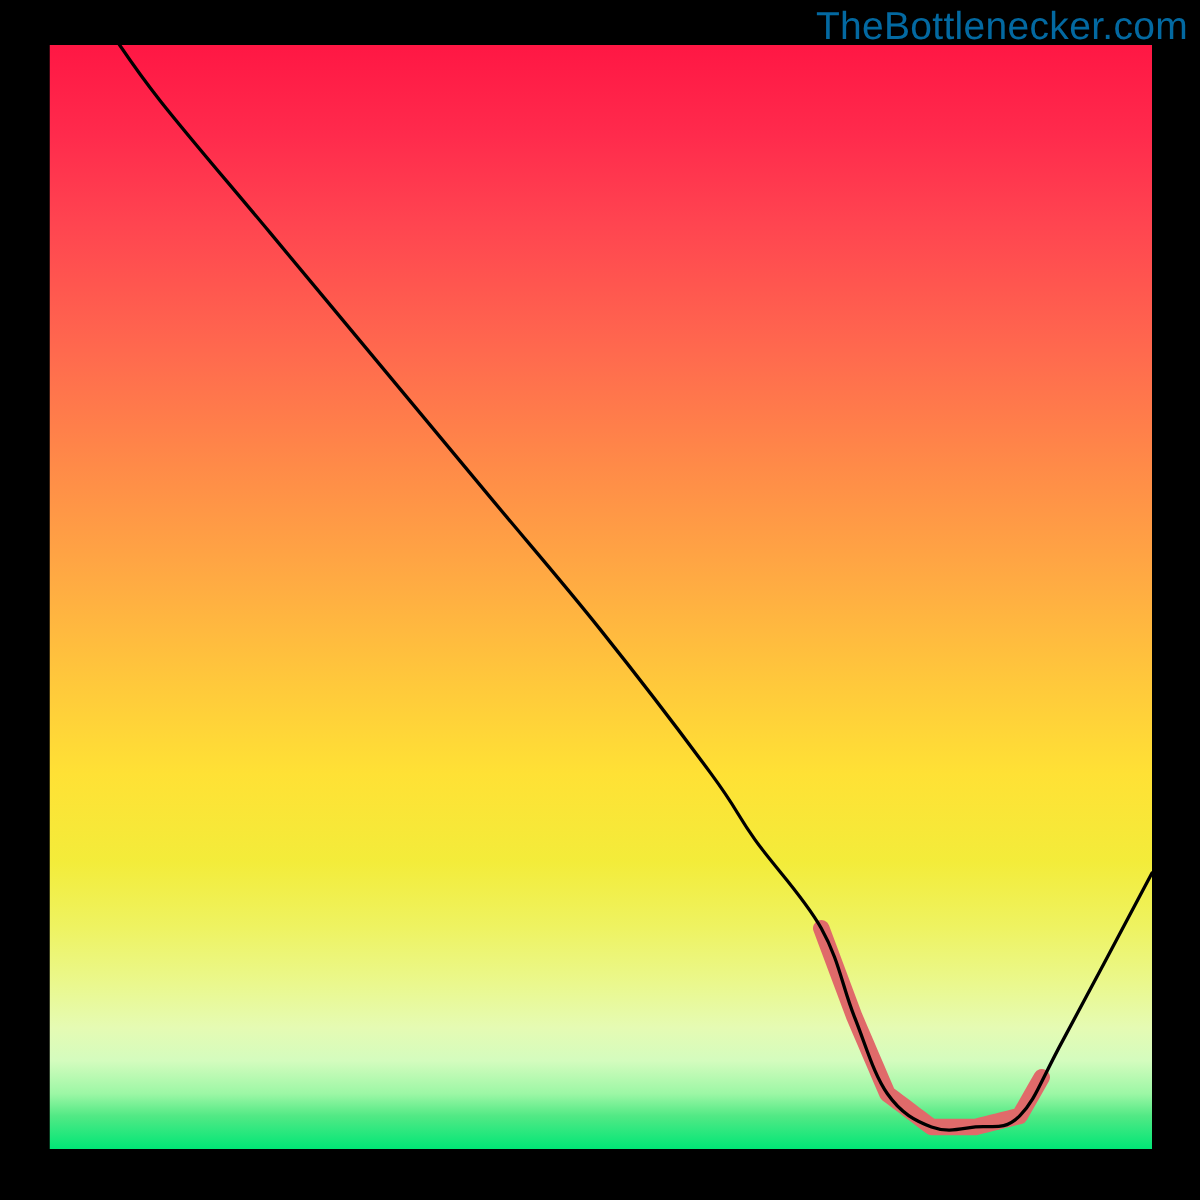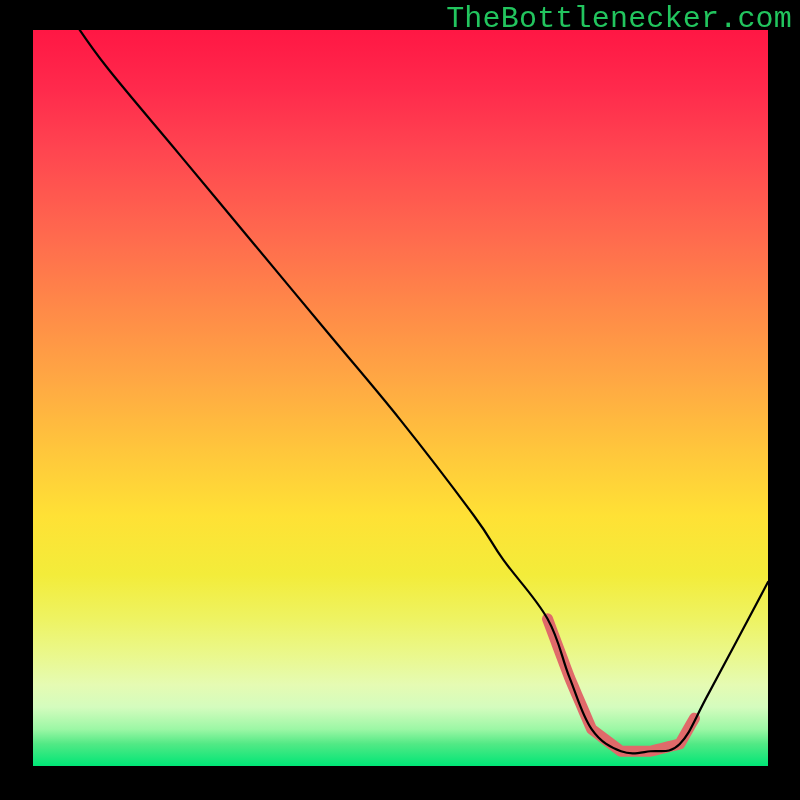--- a/index.html
+++ b/index.html
@@ -8,24 +8,23 @@
     height: 800px;
     background: #000;
     position: relative;
     font-family: Arial, Helvetica, sans-serif;
     overflow: hidden;
   }
   .attribution {
     position: absolute;
     top: 2px;
     right: 8px;
-    color: #22c55e;
-    font-size: 30px;
+    color: #0369a1;
+    font-size: 26px;
     letter-spacing: 0.2px;
-    font-family: Liberation Mono, monospace;
   }
   .plot-area {
     position: absolute;
     left: 33px;
     top: 30px;
     width: 735px;
     height: 736px;
     overflow: hidden;
   }
   .gradient {

